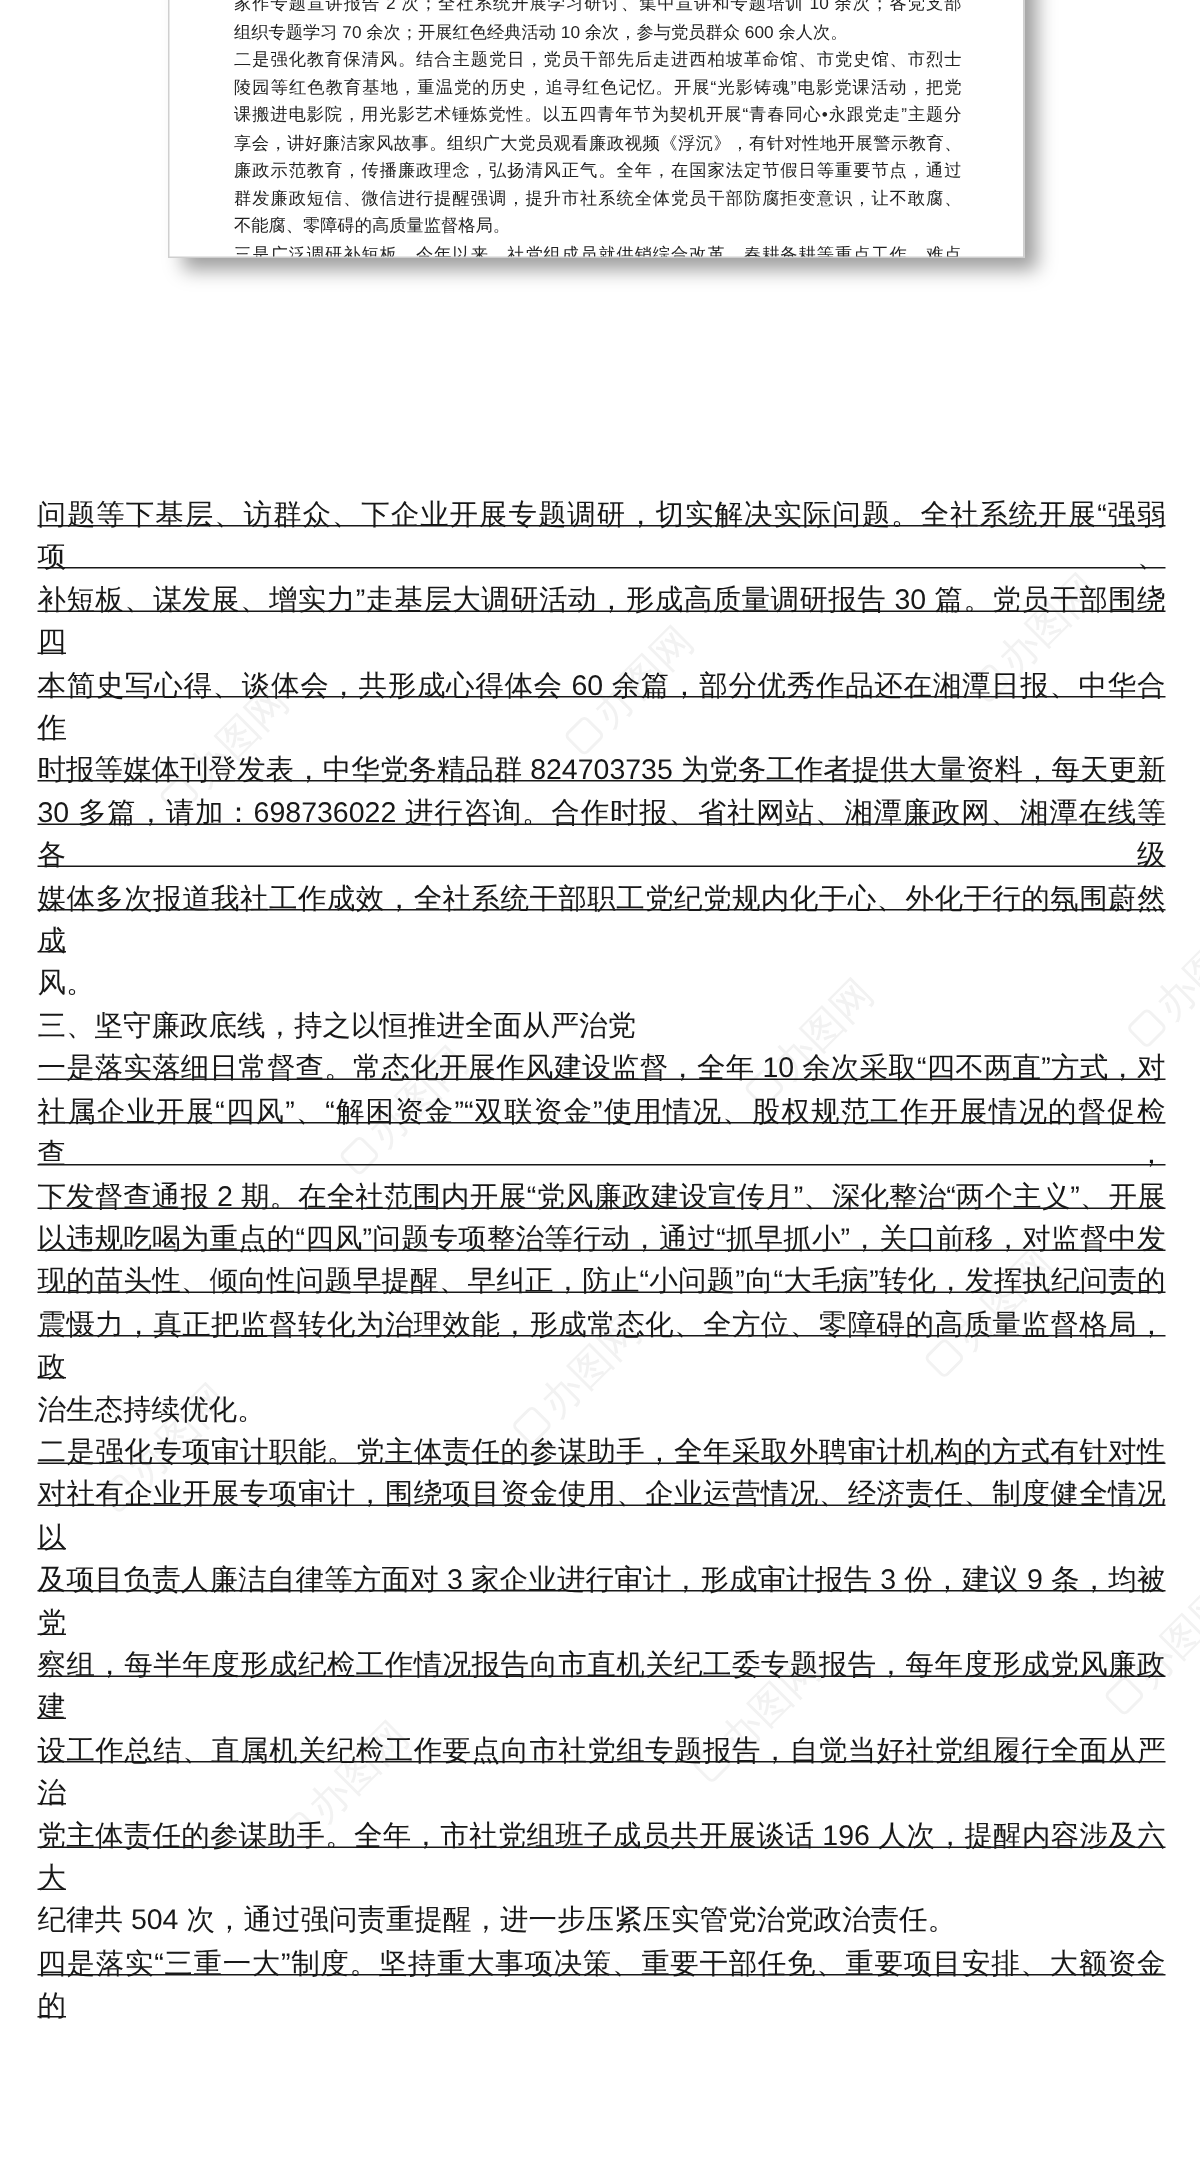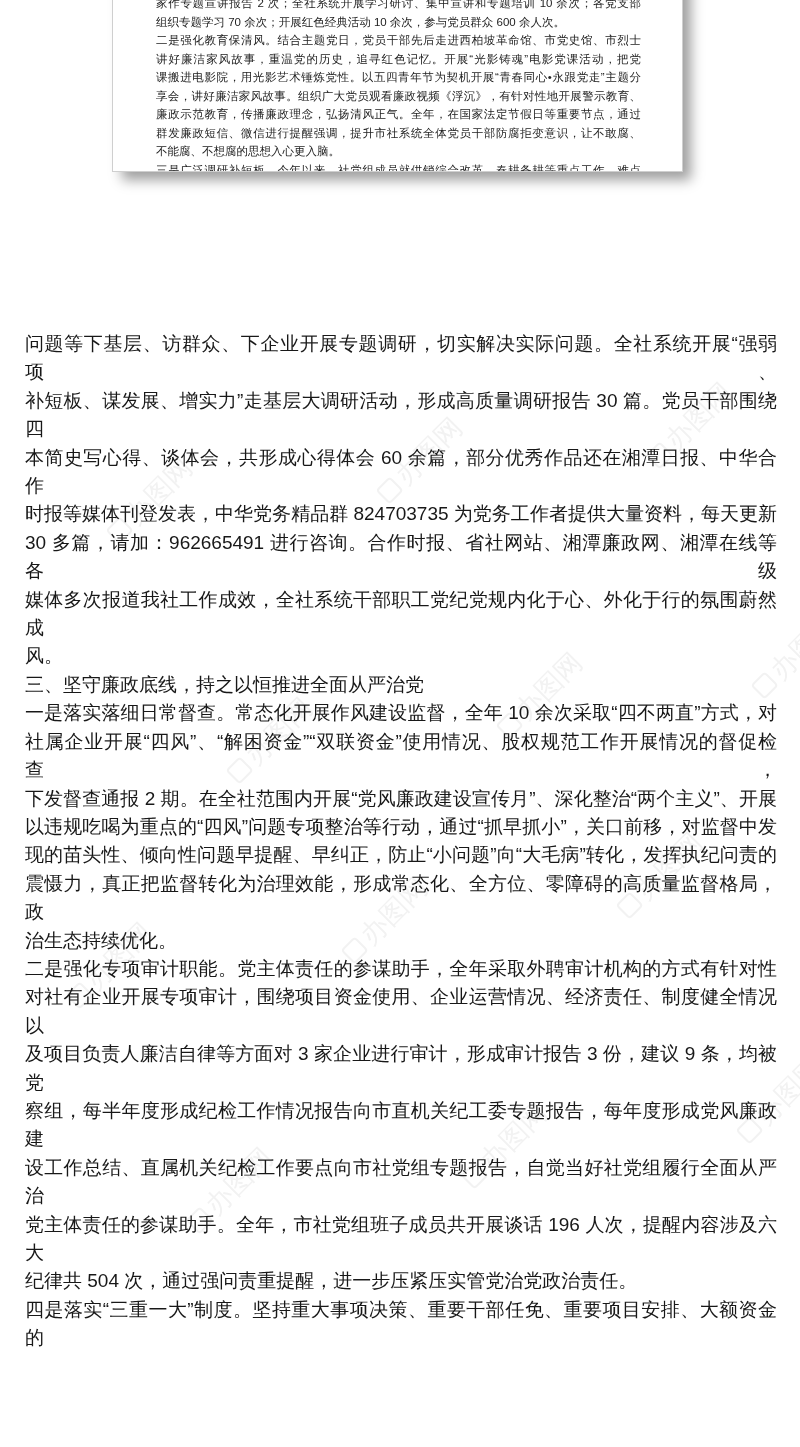--- a/index.html
+++ b/index.html
@@ -48,20 +48,21 @@
     font-size:19px;
     line-height:28.4px;
     color:#181818;
   }
   .doc-body .tline{white-space:nowrap;}
   .doc-body .tline.just{
     white-space:normal;
     text-align:justify;
     text-align-last:justify;
     word-break:break-all;
+    text-decoration:underline;
   }
 
   
   .watermark-layer{
     position:absolute;inset:0;
     pointer-events:none;
     z-index:5;
   }
   .wm{
     position:absolute;
@@ -82,36 +83,36 @@
 </head>
 <body>
 
 <div class="page">
 
   <div class="preview-card">
     <div class="preview-text">
         <div class="tline just">家作专题宣讲报告 2 次；全社系统开展学习研讨、集中宣讲和专题培训 10 余次；各党支部</div>
         <div class="tline">组织专题学习 70 余次；开展红色经典活动 10 余次，参与党员群众 600 余人次。</div>
         <div class="tline just">二是强化教育保清风。结合主题党日，党员干部先后走进西柏坡革命馆、市党史馆、市烈士</div>
-        <div class="tline just">讲好廉洁家风故事，重温党的历史，追寻红色记忆。开展“光影铸魂”电影党课活动，把党</div>
+        <div class="tline just">陵园等红色教育基地，重温党的历史，追寻红色记忆。开展“光影铸魂”电影党课活动，把党</div>
         <div class="tline just">课搬进电影院，用光影艺术锤炼党性。以五四青年节为契机开展“青春同心•永跟党走”主题分</div>
         <div class="tline just">享会，讲好廉洁家风故事。组织广大党员观看廉政视频《浮沉》，有针对性地开展警示教育、</div>
         <div class="tline just">廉政示范教育，传播廉政理念，弘扬清风正气。全年，在国家法定节假日等重要节点，通过</div>
         <div class="tline just">群发廉政短信、微信进行提醒强调，提升市社系统全体党员干部防腐拒变意识，让不敢腐、</div>
-        <div class="tline">不能腐、不想腐的思想入心更入脑。</div>
+        <div class="tline">不能腐、零障碍的高质量监督格局。</div>
         <div class="tline just">三是广泛调研补短板。今年以来，社党组成员就供销综合改革、春耕备耕等重点工作、难点</div>
       </div>
   </div>
 
   <div class="doc-body">
       <div class="tline just">问题等下基层、访群众、下企业开展专题调研，切实解决实际问题。全社系统开展“强弱项、</div>
       <div class="tline just">补短板、谋发展、增实力”走基层大调研活动，形成高质量调研报告 30 篇。党员干部围绕四</div>
       <div class="tline just">本简史写心得、谈体会，共形成心得体会 60 余篇，部分优秀作品还在湘潭日报、中华合作</div>
       <div class="tline just">时报等媒体刊登发表，中华党务精品群 824703735 为党务工作者提供大量资料，每天更新</div>
-      <div class="tline just">30 多篇，请加：962665491 进行咨询。合作时报、省社网站、湘潭廉政网、湘潭在线等各级</div>
+      <div class="tline just">30 多篇，请加：698736022 进行咨询。合作时报、省社网站、湘潭廉政网、湘潭在线等各级</div>
       <div class="tline just">媒体多次报道我社工作成效，全社系统干部职工党纪党规内化于心、外化于行的氛围蔚然成</div>
       <div class="tline">风。</div>
       <div class="tline">三、坚守廉政底线，持之以恒推进全面从严治党</div>
       <div class="tline just">一是落实落细日常督查。常态化开展作风建设监督，全年 10 余次采取“四不两直”方式，对</div>
       <div class="tline just">社属企业开展“四风”、“解困资金”“双联资金”使用情况、股权规范工作开展情况的督促检查，</div>
       <div class="tline just">下发督查通报 2 期。在全社范围内开展“党风廉政建设宣传月”、深化整治“两个主义”、开展</div>
       <div class="tline just">以违规吃喝为重点的“四风”问题专项整治等行动，通过“抓早抓小”，关口前移，对监督中发</div>
       <div class="tline just">现的苗头性、倾向性问题早提醒、早纠正，防止“小问题”向“大毛病”转化，发挥执纪问责的</div>
       <div class="tline just">震慑力，真正把监督转化为治理效能，形成常态化、全方位、零障碍的高质量监督格局，政</div>
       <div class="tline">治生态持续优化。</div>

